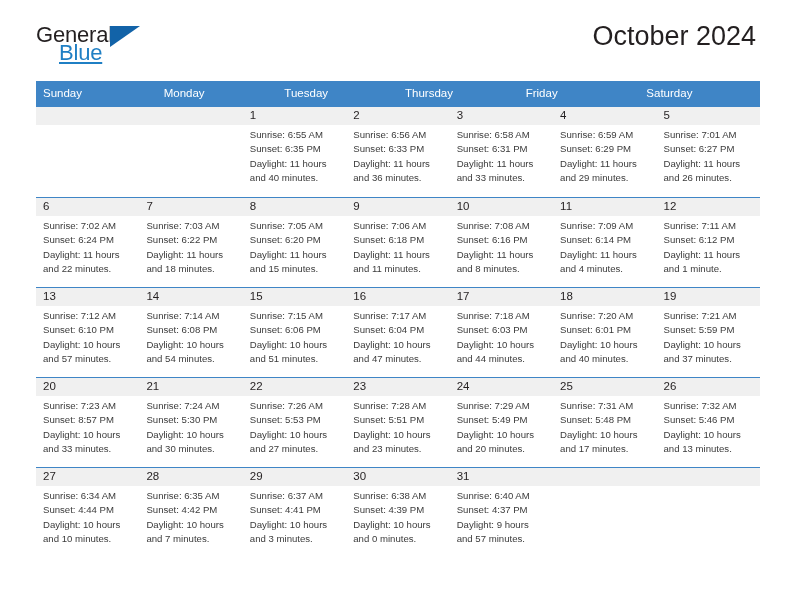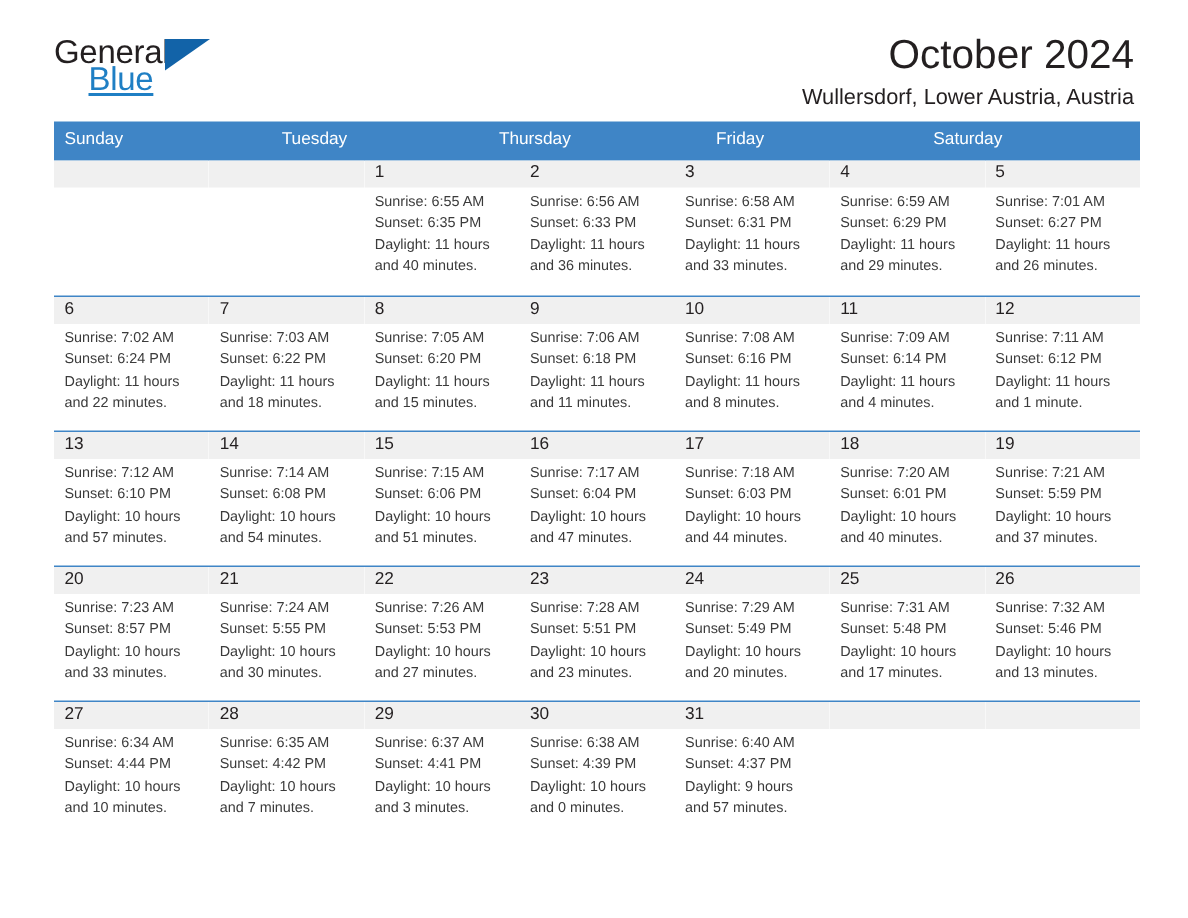--- a/index.html
+++ b/index.html
@@ -147,28 +147,28 @@
   <div class="header">
 
     <div class="brand">
       <span class="brand-general">General</span>
       <span class="brand-triangle"></span>
       <span class="brand-blue">Blue</span>
     </div>
 
     <div class="title-block">
       <div class="cal-title">October 2024</div>
-      <div class="cal-subtitle">Wullersdorf, Lower Austria, Austria</div>
     </div>
 
   </div>
 
   <div class="calendar">
     <div class="weekday-row" id="weekday-row">
         <div class="weekday">Sunday</div>
+        <div class="weekday">Monday</div>
         <div class="weekday">Tuesday</div>
         <div class="weekday">Thursday</div>
         <div class="weekday">Friday</div>
         <div class="weekday">Saturday</div>
       </div>
     <div id="weeks-container">
         <div class="week-row">
           <div class="day-cell empty">
             <div class="day-num-band"></div>
           </div>
@@ -358,21 +358,21 @@
               <div>Sunrise: 7:23 AM</div>
               <div>Sunset: 8:57 PM</div>
               <div>Daylight: 10 hours</div>
               <div>and 33 minutes.</div>
             </div>
           </div>
           <div class="day-cell">
             <div class="day-num-band">21</div>
             <div class="day-info">
               <div>Sunrise: 7:24 AM</div>
-              <div>Sunset: 5:55 PM</div>
+              <div>Sunset: 5:30 PM</div>
               <div>Daylight: 10 hours</div>
               <div>and 30 minutes.</div>
             </div>
           </div>
           <div class="day-cell">
             <div class="day-num-band">22</div>
             <div class="day-info">
               <div>Sunrise: 7:26 AM</div>
               <div>Sunset: 5:53 PM</div>
               <div>Daylight: 10 hours</div>

